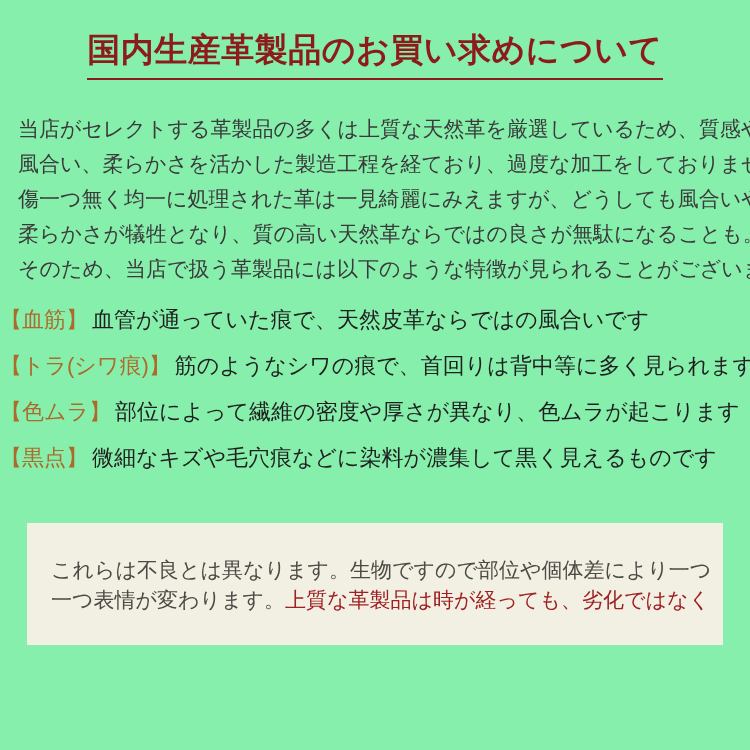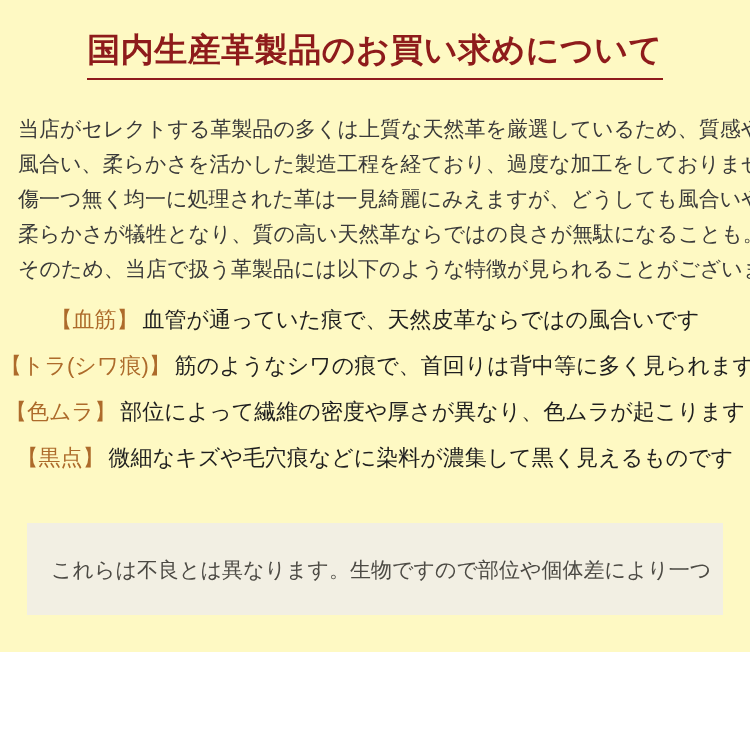--- a/index.html
+++ b/index.html
@@ -3,23 +3,23 @@
 <meta charset="utf-8">
 <style>
   * { margin: 0; padding: 0; box-sizing: border-box; }
   html, body {
     width: 750px;
     background: #ffffff;
     font-family: "Liberation Serif", "DejaVu Serif", serif;
   }
   .page {
     width: 750px;
-    height: 652px;
+    height: 750px;
     overflow: hidden;
-    background: #fef9c3;
+    background: #86efac;
   }
 
   
   .title-wrap {
     text-align: center;
     padding-top: 28px;
   }
   .title {
     display: inline-block;
     font-size: 33px;
@@ -38,21 +38,20 @@
   }
   .intro-line {
     font-size: 21px;
     line-height: 35px;
     white-space: nowrap;
   }
 
   
   .features {
     margin-top: 22px;
-    text-align: center;
     font-family: "Liberation Sans", "DejaVu Sans", sans-serif;
   }
   .feature {
     font-size: 22px;
     line-height: 22px;
     margin-bottom: 24px;
     white-space: nowrap;
     color: #1f1f1f;
   }
   .feature:last-child { margin-bottom: 0; }
@@ -105,15 +104,18 @@
     </div>
     <div class="feature">
       <span class="feature-label">【黒点】</span><span class="feature-text">微細なキズや毛穴痕などに染料が濃集して黒く見えるものです</span>
     </div>
   </section>
 
   <section class="notice">
     <p class="notice-line">
       <span>これらは不良とは異なります。生物ですので部位や個体差により一つ</span>
     </p>
+    <p class="notice-line">
+      <span>一つ表情が変わります。</span><span class="hl">上質な革製品は時が経っても、劣化ではなく</span>
+    </p>
   </section>
 
 </div>
 
 </body></html>

